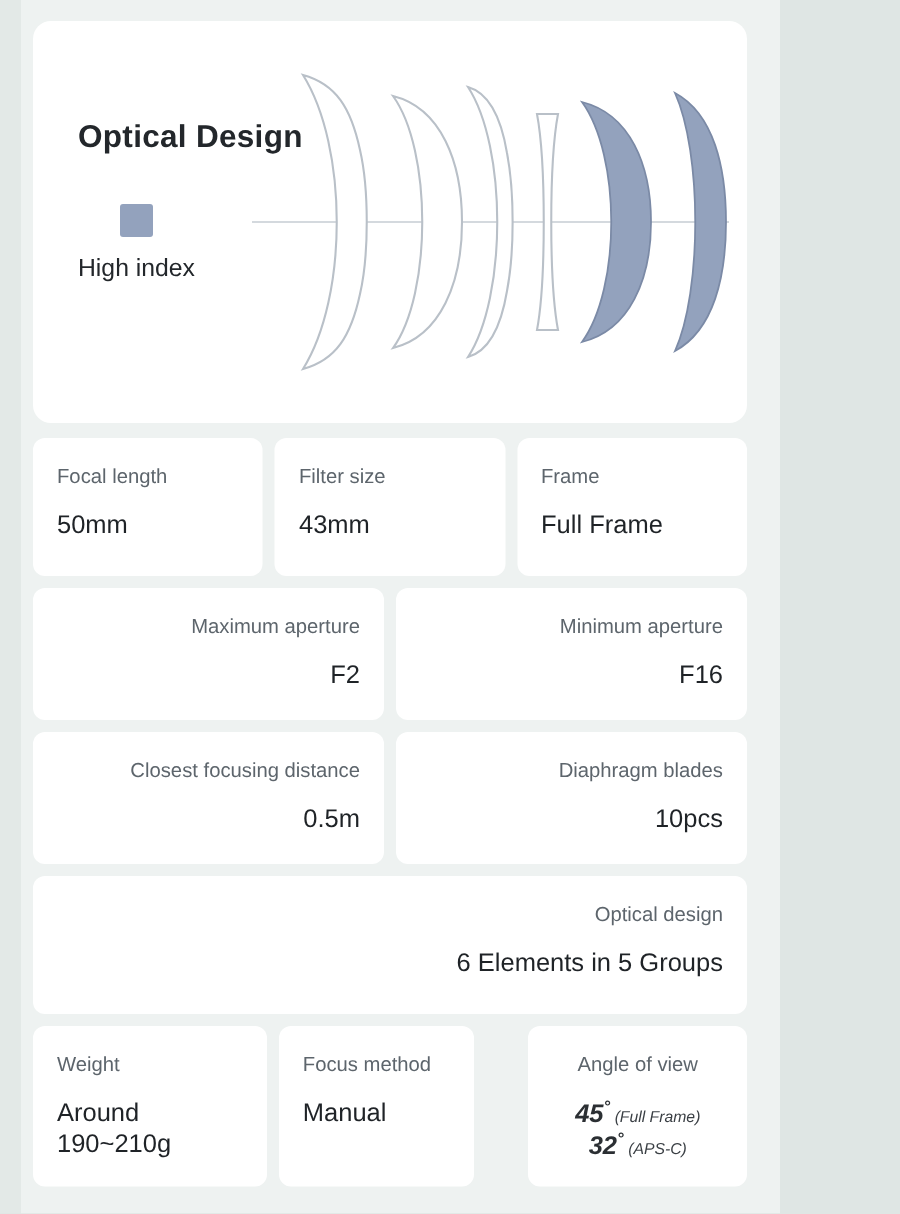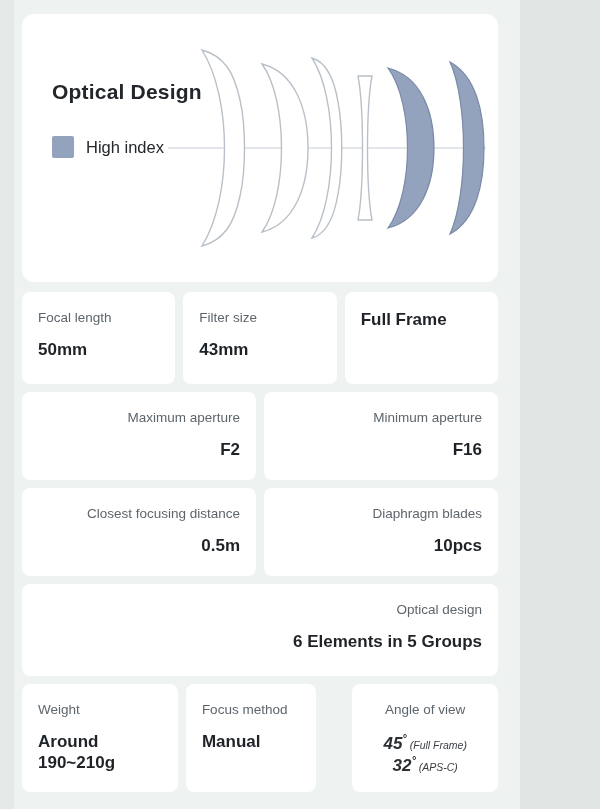--- a/index.html
+++ b/index.html
@@ -41,20 +41,21 @@
     letter-spacing: .2px;
     color: #23272b;
   }
   .legend {
     position: absolute;
     left: 30px;
     top: 122px;
     display: flex;
     align-items: center;
     gap: 12px;
+    flex-direction: column;
   }
   .legend-swatch {
     width: 22px;
     height: 22px;
     background: #93a2bd;
     border-radius: 2px;
   }
   .legend-label {
     font-size: 16.5px;
     color: #23272b;
@@ -84,21 +85,21 @@
     min-height: 92px;
   }
   .spec-label {
     font-size: 13.5px;
     color: #5d656c;
     margin-bottom: 14px;
     line-height: 1.2;
   }
   .spec-value {
     font-size: 17px;
-    font-weight: bold;
+    font-weight: normal;
     color: #1f2327;
     line-height: 1.2;
   }
   .row-1 .spec-cell { flex: 1 1 33.33%; }
   .row-2 .cell-wide, .row-3 .cell-wide, .row-4 .cell-wide { flex: 1 1 50%; text-align: right; }
   .row-2 .spec-cell, .row-3 .spec-cell { min-height: 88px; }
   .row-4 .spec-cell { min-height: 92px; }
   .row-5 .spec-cell { min-height: 92px; }
   .row-5 .cell-weight { flex: 1 1 36%; }
   .row-5 .cell-focus { flex: 1 1 30%; }
@@ -161,20 +162,21 @@
     <div class="spec-row row-1">
       <div class="spec-cell">
         <div class="spec-label">Focal length</div>
         <div class="spec-value">50mm</div>
       </div>
       <div class="spec-cell">
         <div class="spec-label">Filter size</div>
         <div class="spec-value">43mm</div>
       </div>
       <div class="spec-cell">
+        <div class="spec-label">Frame</div>
         <div class="spec-value">Full Frame</div>
       </div>
     </div>
 
     <div class="spec-row row-2">
       <div class="spec-cell cell-wide">
         <div class="spec-label">Maximum aperture</div>
         <div class="spec-value">F2</div>
       </div>
       <div class="spec-cell cell-wide">

